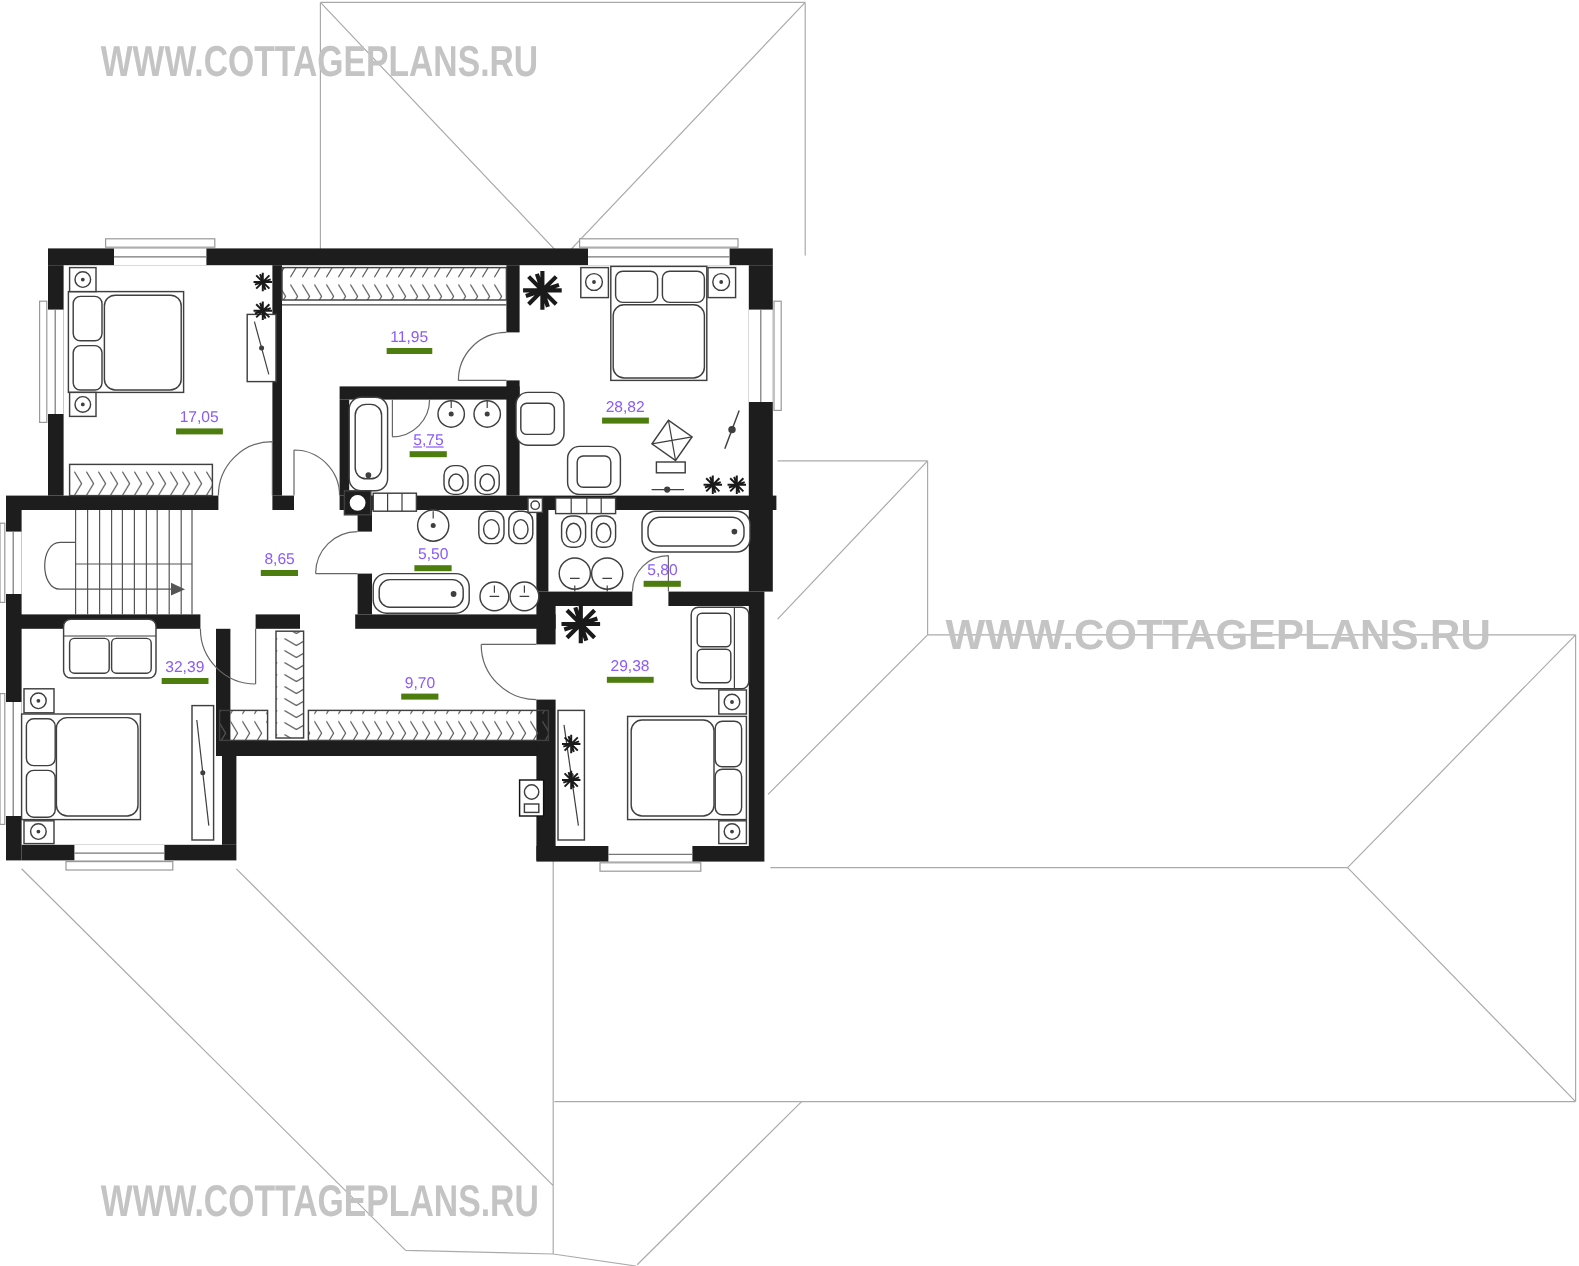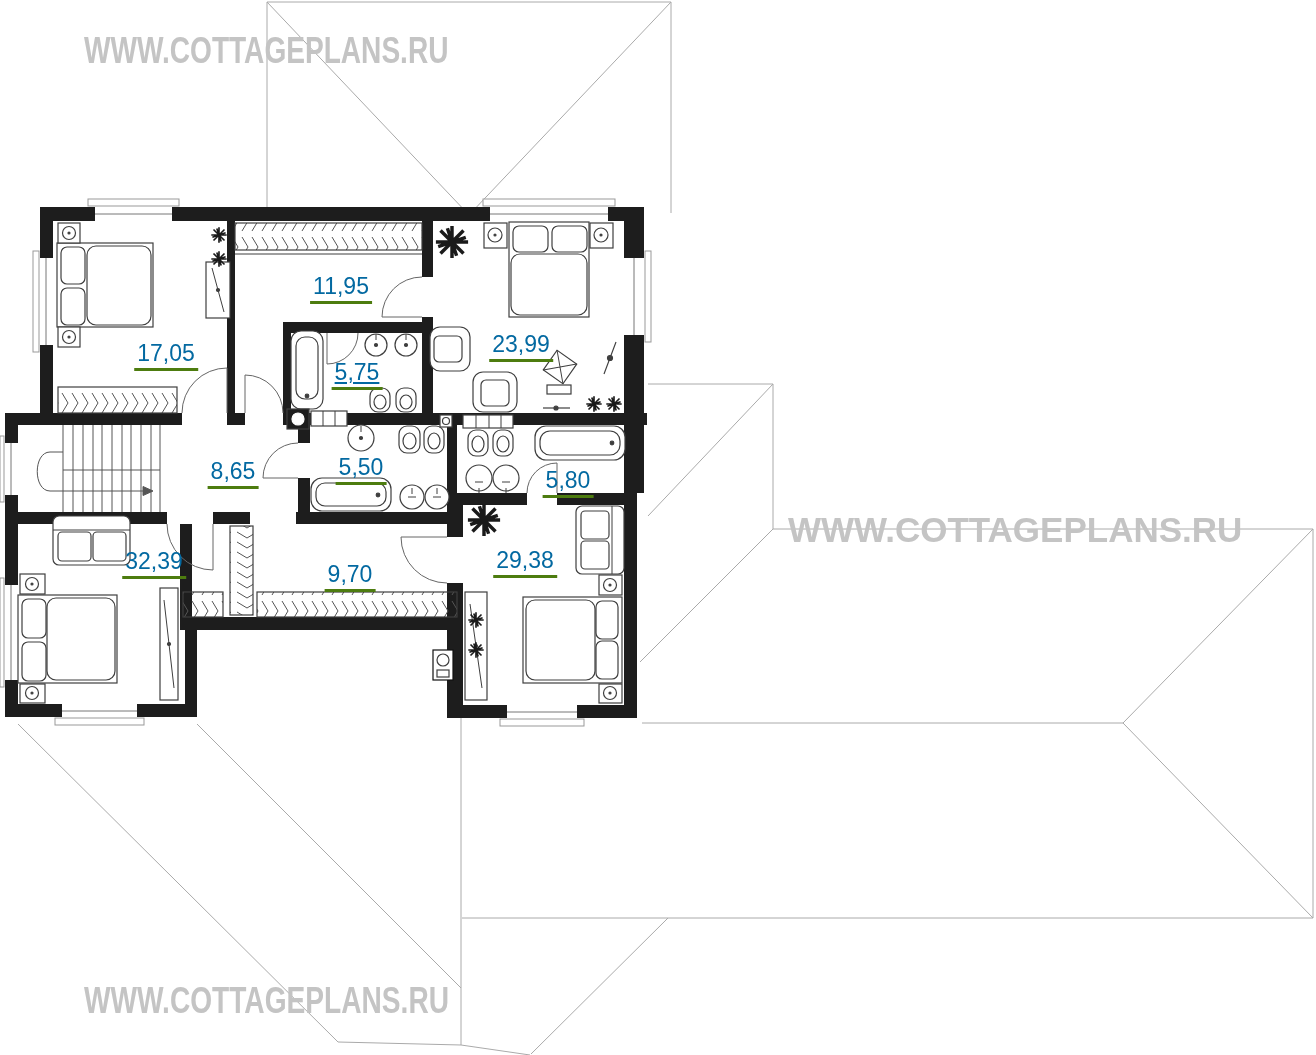--- a/index.html
+++ b/index.html
@@ -5,22 +5,22 @@
   html,body{margin:0;padding:0;background:#ffffff;}
   body{width:1316px;height:1055px;position:relative;overflow:hidden;
        font-family:"Liberation Sans", sans-serif;}
   #stage{position:absolute;left:0;top:0;width:1316px;height:1055px;}
   svg{position:absolute;left:0;top:0;}
   .wm{position:absolute;font-weight:bold;color:#c4c4c4;white-space:nowrap;
       transform-origin:left top;letter-spacing:0px;line-height:1;}
   .wm1{left:84px;top:33px;font-size:36px;transform:scaleX(.78);}
   .wm2{left:788px;top:512px;font-size:35px;transform:scaleX(1.0);}
   .wm3{left:84px;top:982px;font-size:37px;transform:scaleX(.76);}
-  .room-label{position:absolute;font-size:23px;color:#0369a1;
-      transform:translateX(-50%);border-bottom:3px solid #4d7c0f;
+  .room-label{position:absolute;font-size:13px;color:#8b5cf6;
+      transform:translateX(-50%);border-bottom:5px solid #4d7c0f;
       padding:0 3px 2px 3px;line-height:1.1;background:transparent;}
 </style>
 </head>
 <body>
 
 <div id="stage">
 
 <svg width="1316" height="1055" viewBox="0 0 1316 1055">
   <defs>
     <pattern id="zzh" width="10" height="26" patternUnits="userSpaceOnUse">
@@ -382,22 +382,22 @@
     <use href="#plant" transform="translate(476,650) scale(1.1)"></use>
   </g>
 </svg>
 
 <div class="wm wm1">WWW.COTTAGEPLANS.RU</div>
 <div class="wm wm2">WWW.COTTAGEPLANS.RU</div>
 <div class="wm wm3">WWW.COTTAGEPLANS.RU</div>
 
 <div class="room-label" style="left:166px;top:341px;">17,05</div>
 <div class="room-label" style="left:341px;top:274px;">11,95</div>
-<div class="room-label" style="left:521px;top:332px;">23,99</div>
+<div class="room-label" style="left:521px;top:332px;">28,82</div>
 <div class="room-label" style="left:357px;top:360px;text-decoration:underline;">5,75</div>
 <div class="room-label" style="left:233px;top:459px;">8,65</div>
 <div class="room-label" style="left:361px;top:455px;">5,50</div>
-<div class="room-label" style="left:568px;top:468px;">5,80</div>
+<div class="room-label" style="left:552px;top:468px;">5,80</div>
 <div class="room-label" style="left:154px;top:549px;">32,39</div>
 <div class="room-label" style="left:350px;top:562px;">9,70</div>
 <div class="room-label" style="left:525px;top:548px;">29,38</div>
 
 </div>
 
 </body></html>

